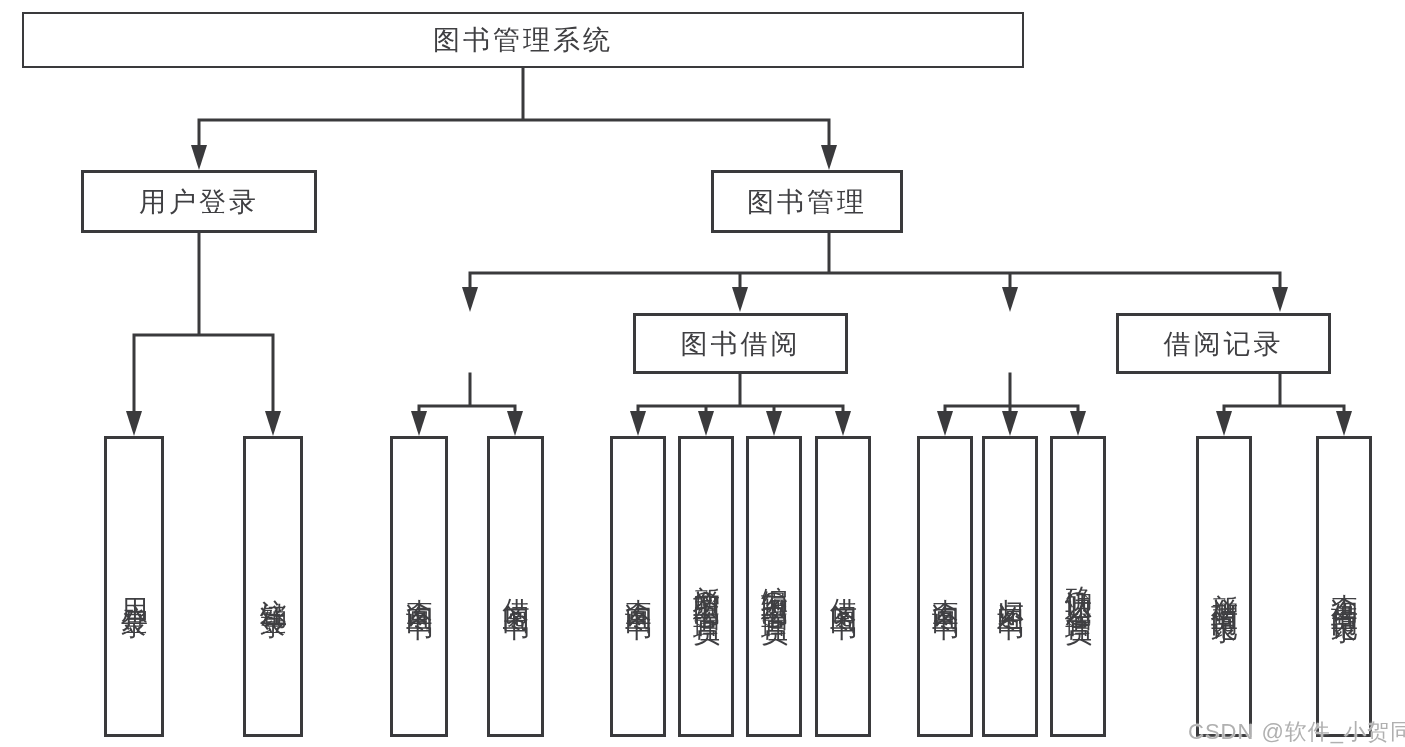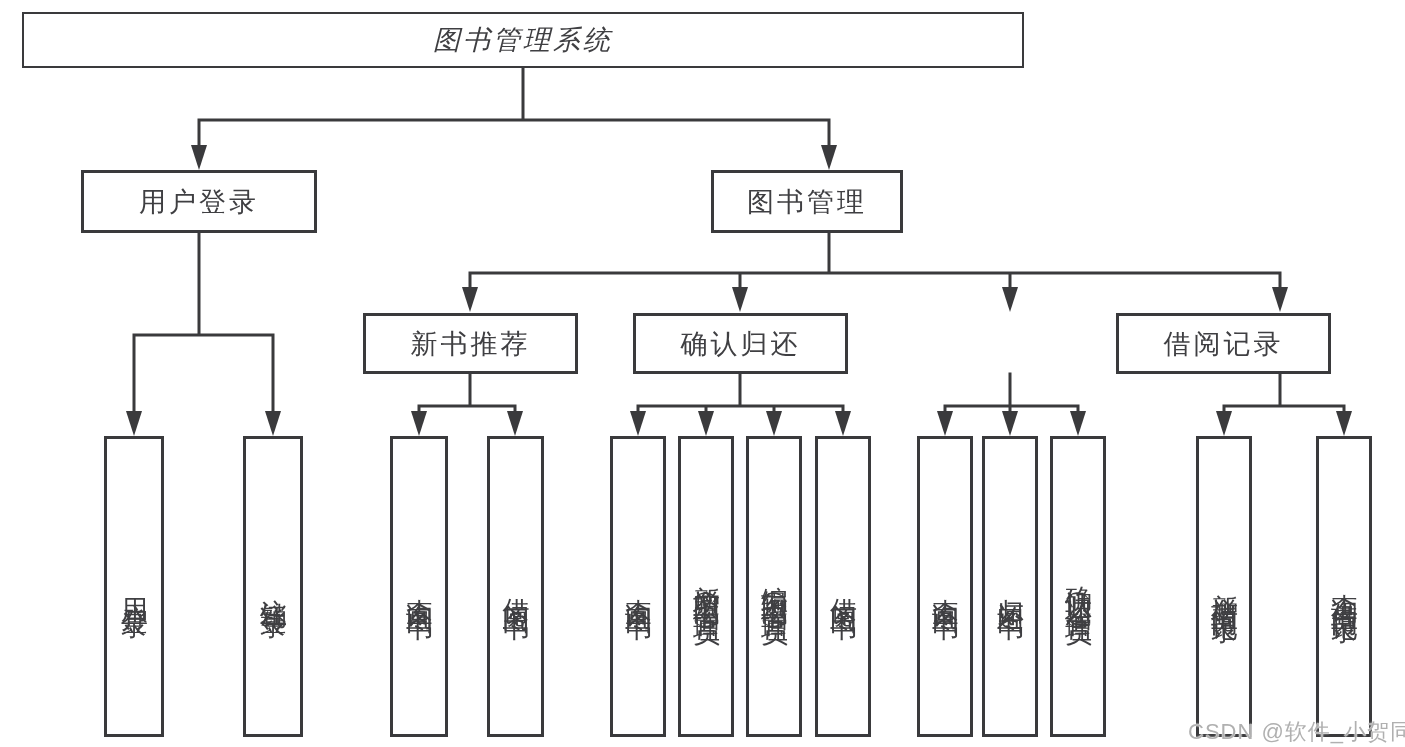--- a/index.html
+++ b/index.html
@@ -21,21 +21,21 @@
   .connectors path{stroke:var(--color-line);stroke-width:3;fill:none;stroke-linecap:square;}
   .connectors polygon{fill:var(--color-line);stroke:none;}
   .box{
     position:absolute;box-sizing:border-box;
     border:3px solid var(--color-line);
     background:var(--color-box_background);
     display:flex;align-items:center;justify-content:center;
     color:var(--color-text);
   }
   .hbox{font-size:27px;letter-spacing:3px;white-space:nowrap;}
-  .root{border-width:2px;font-style:italic;}
+  .root{border-width:2px;}
   .leaf{
     writing-mode:vertical-rl;
     font-size:27px;letter-spacing:5px;line-height:1;
     text-align:center;
   }
   .watermark{
     position:absolute;left:1188px;top:717px;z-index:10;
     font-size:22px;letter-spacing:1px;white-space:nowrap;
     color:var(--color-watermark);
     text-shadow:0 0 2px #ffffff,0 0 1px #ffffff;
@@ -87,22 +87,21 @@
       <polygon points="1216,411 1232,411 1224,436"></polygon>
       <polygon points="1336,411 1352,411 1344,436"></polygon>
     </g>
   </svg>
 
   <div class="box hbox root" style="left:22px;top:12px;width:1002px;height:56px">图书管理系统</div>
 
   <div class="box hbox" style="left:81px;top:170px;width:236px;height:63px">用户登录</div>
   <div class="box hbox" style="left:711px;top:170px;width:192px;height:63px">图书管理</div>
 
-  <div class="box hbox" style="left:363px;top:313px;width:215px;height:61px">新书推荐</div>
-  <div class="box hbox" style="left:633px;top:313px;width:215px;height:61px">确认归还</div>
+  <div class="box hbox" style="left:633px;top:313px;width:215px;height:61px">图书借阅</div>
   <div class="box hbox" style="left:1116px;top:313px;width:215px;height:61px">借阅记录</div>
 
   <div class="box leaf" style="left:104px;top:436px;width:60px;height:301px">用户登录</div>
   <div class="box leaf" style="left:243px;top:436px;width:60px;height:301px">注销登录</div>
 
   <div class="box leaf" style="left:390px;top:436px;width:58px;height:301px">查询图书</div>
   <div class="box leaf" style="left:487px;top:436px;width:57px;height:301px">借阅图书</div>
 
   <div class="box leaf" style="left:610px;top:436px;width:56px;height:301px">查询图书</div>
   <div class="box leaf" style="left:678px;top:436px;width:56px;height:301px">新增图书（管理员）</div>

